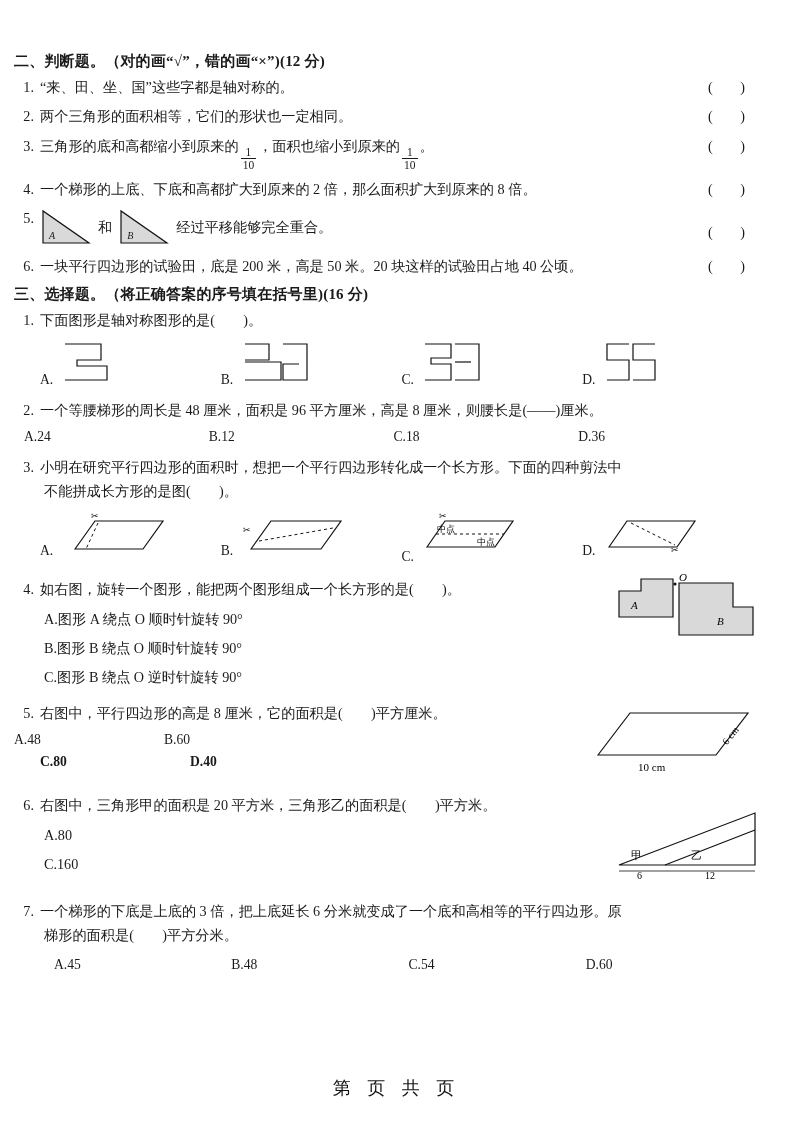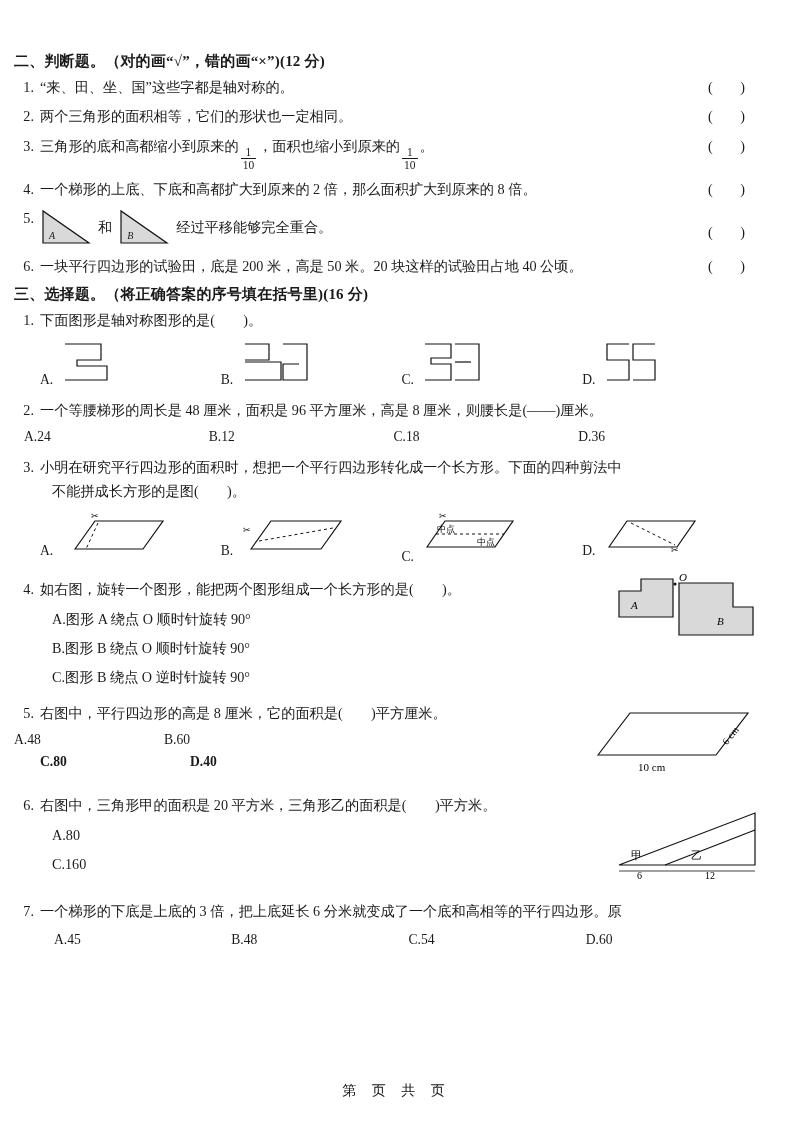--- a/index.html
+++ b/index.html
@@ -79,35 +79,35 @@
     margin-top: 4px;
     font-size: 13.6px;
   }
   .choice { width: 25%; }
   .opt-label { font-style: normal; }
 
   
   .shape-cell { margin-top: 2px; }
   svg { overflow: visible; }
 
-  .q-sub { margin-left: 38px; font-size: 14.2px; line-height: 1.6; }
+  .q-sub { margin-left: 30px; font-size: 14.2px; line-height: 1.6; }
 
   .two-col { display: flex; }
   .left-col { flex: 1 1 auto; }
   .right-fig { flex: 0 0 auto; }
 
   .ans2 { display:flex; font-size:13.6px; margin-top:3px;}
   .ans2 .a { width: 150px; }
 
   .footer {
     position: absolute;
     left: 0; right: 0;
     bottom: 22px;
     text-align: center;
-    font-size: 14px;
+    font-size: 18px;
     letter-spacing: 6px;
     color: #111;
   }
 </style>
 </head>
 <body>
 
 <div class="page">
   <div class="content">
 
@@ -351,20 +351,21 @@
           <line x1="6" y1="64" x2="52" y2="64" stroke="#111" stroke-width="0.8"></line>
           <line x1="52" y1="64" x2="142" y2="64" stroke="#111" stroke-width="0.8"></line>
         </svg>
       </div>
     </div>
 
     <div class="q" style="margin-top:14px;">
       <div class="qnum">7.</div>
       <div class="qbody">一个梯形的下底是上底的 3 倍，把上底延长 6 分米就变成了一个底和高相等的平行四边形。原</div>
     </div>
+    <div class="q-sub">梯形的面积是(　　)平方分米。</div>
     <div class="choices" style="margin-left:40px; margin-top:10px;">
       <div class="choice">A.45</div>
       <div class="choice">B.48</div>
       <div class="choice">C.54</div>
       <div class="choice">D.60</div>
     </div>
 
   </div>
 
   <div class="footer">第 页 共 页</div>

